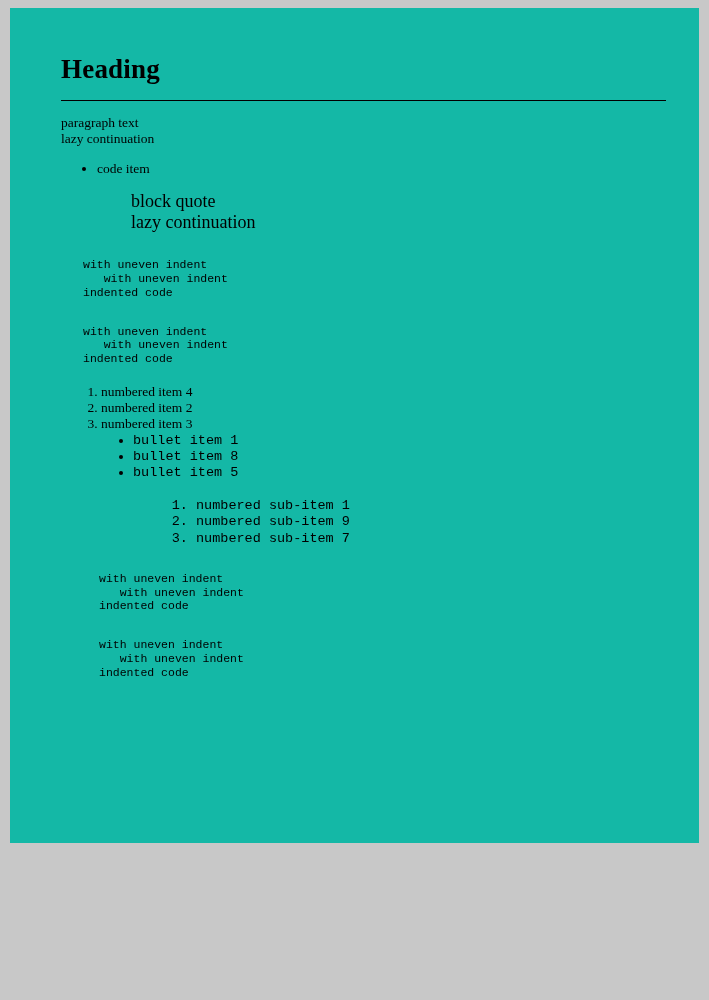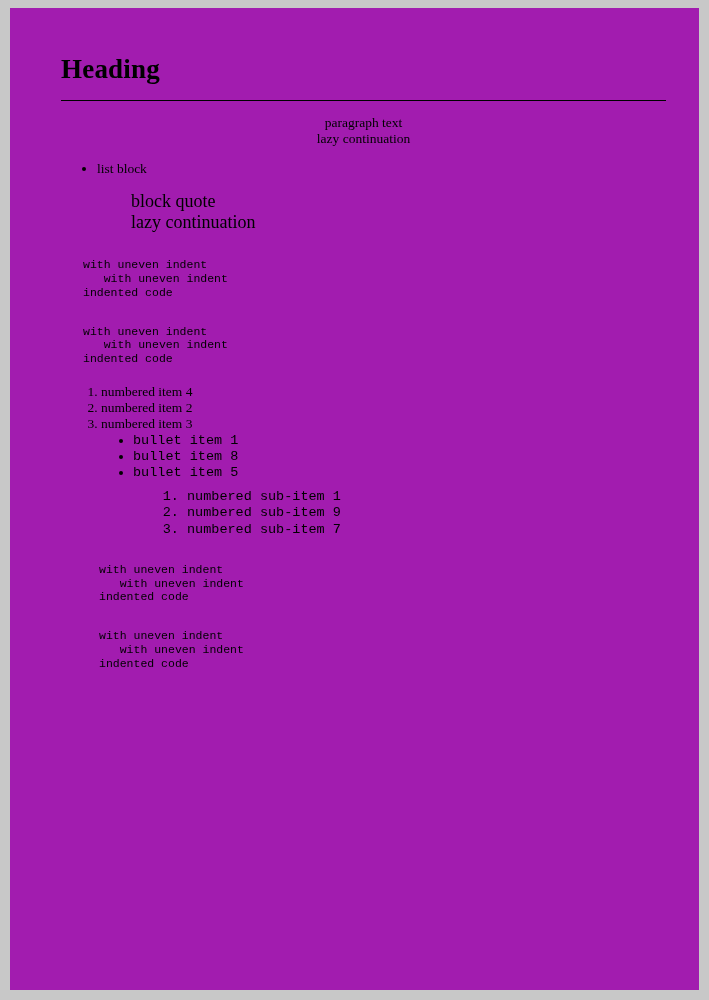--- a/index.html
+++ b/index.html
@@ -11,22 +11,22 @@
     width: 709px;
     height: 1000px;
     overflow: hidden;
     font-family: "Liberation Serif", serif;
   }
   .page {
     position: absolute;
     left: 10px;
     top: 8px;
     width: 689px;
-    height: 982px;
-    background: #a21caf;
+    height: 835px;
+    background: #14b8a6;
     box-sizing: border-box;
   }
   .content {
     position: absolute;
     left: 51px;
     top: 45px;
     width: 605px;
   }
   h1.doc-heading {
     font-family: "Liberation Serif", serif;
@@ -44,21 +44,21 @@
     border-top: 1.5px solid #000;
     height: 0;
     width: 605px;
   }
   .para {
     font-size: 13.5px;
     line-height: 1.18;
     margin-top: 14px;
     color: #000;
   }
-  .para div { white-space: pre; text-align: center; }
+  .para div { white-space: pre; }
 
   ul.bullets {
     margin: 14px 0 0 0;
     padding-left: 36px;
     list-style-type: disc;
     font-size: 13.5px;
     line-height: 1.2;
   }
   ul.bullets li { margin: 0; padding: 0; }
 
@@ -93,21 +93,21 @@
 
   ul.sub-bullets {
     margin: 0;
     padding-left: 32px;
     list-style-type: disc;
     font-size: 13.5px;
     line-height: 1.2;
     font-family: Liberation Mono, monospace;
   }
   ol.sub-numbered {
-    margin: 8px;
+    margin: 17px;
     padding-left: 46px;
     list-style-type: decimal;
     font-size: 13.5px;
     line-height: 1.2;
   }
   li { color: #000; }
 </style>
 </head>
 <body>
 
@@ -116,21 +116,21 @@
 
     <h1 class="doc-heading">Heading</h1>
     <hr class="rule">
 
     <div class="para">
       <div>paragraph text</div>
       <div>lazy continuation</div>
     </div>
 
     <ul class="bullets">
-      <li>list block</li>
+      <li>code item</li>
     </ul>
 
     <div class="blockquote">
       <div>block quote</div>
       <div>lazy continuation</div>
     </div>
 
     <pre class="code indent-a">with uneven indent
    with uneven indent
 indented code</pre>

